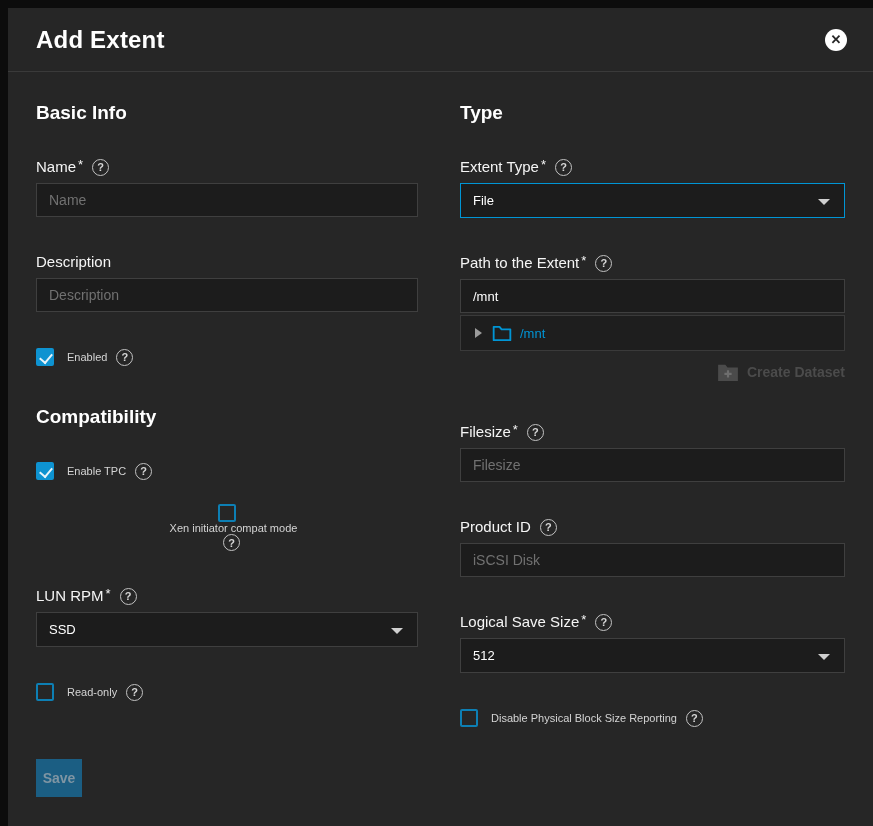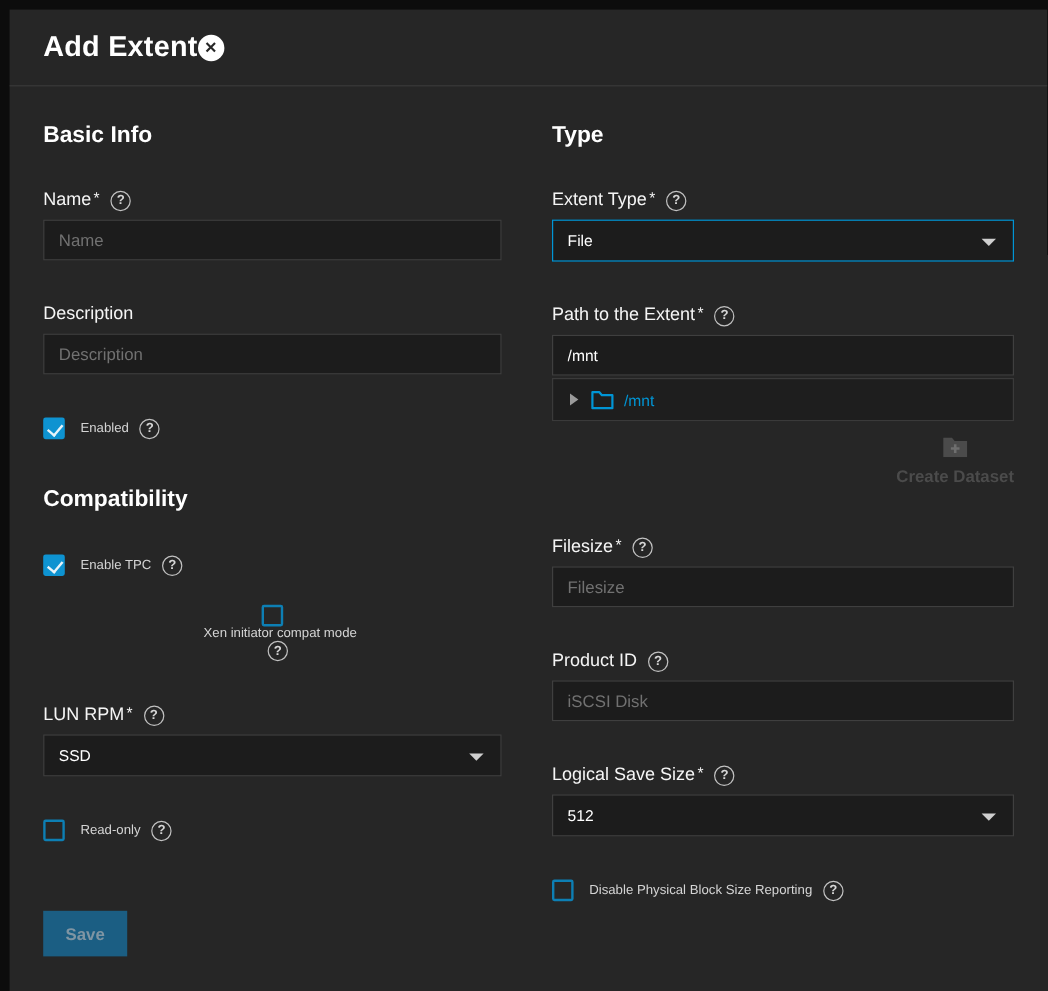--- a/index.html
+++ b/index.html
@@ -1,21 +1,21 @@
 <!DOCTYPE html>
 <html><head>
 <meta charset="utf-8">
 <style>
   * { margin:0; padding:0; box-sizing:border-box; }
   html,body { width:873px; height:826px; background:#0c0c0c; font-family:"Liberation Sans", sans-serif; }
   .stage { position:relative; width:873px; height:826px; background:#0c0c0c; overflow:hidden; }
   .dialog { position:absolute; top:8px; left:8px; right:0; bottom:0; background:#262626; color:#fff; }
 
   
-  .dlg-header { display:flex; align-items:center; 
+  .dlg-header { display:flex; align-items:center; justify-content:space-between;
     padding:18px 26px 18px 28px; border-bottom:1px solid #3a3a3a; height:64px; }
   .dlg-title { font-size:24px; font-weight:700; letter-spacing:0.2px; color:#fff; }
   .close-btn { width:22px; height:22px; border-radius:50%; background:#fff; border:none;
     color:#262626; font-size:13px; font-weight:700; line-height:22px; text-align:center;
     cursor:pointer; display:flex; align-items:center; justify-content:center; }
 
   
   .content { display:grid; grid-template-columns:382px 385px; column-gap:42px; padding:32px 28px 0 28px; }
 
   h3.section { font-size:19px; font-weight:700; color:#fff; line-height:18px; }
@@ -50,24 +50,24 @@
 
   
   .tree-row { margin-top:2px; height:36px; background:#1e1e1e; border:1px solid #3a3a3a;
     display:flex; align-items:center; padding:0 10px; cursor:pointer; }
   .tree-caret { width:0; height:0; border-top:5px solid transparent; border-bottom:5px solid transparent;
     border-left:7px solid #9b9b9b; margin:0 10px 0 4px; cursor:pointer; }
   .tree-label { color:#0095d5; font-size:13px; margin-left:8px; }
 
   .create-ds-row { display:flex; justify-content:flex-end; margin-top:12px; }
   .create-ds { display:flex; align-items:center; gap:8px; background:transparent; border:none;
-    color:#4b4b4b; font-weight:700; font-size:14px; font-family:"Liberation Sans",sans-serif; cursor:default;flex-direction:column; }
+    color:#4b4b4b; font-weight:700; font-size:14px; font-family:"Liberation Sans",sans-serif; cursor:default; }
 
   .footer { position:absolute; left:28px; top:751px; }
-  .save-btn { width:70px; height:38px; background:#1b5e83; border:none; color:#7f95a3;
+  .save-btn { width:46px; height:38px; background:#1b5e83; border:none; color:#7f95a3;
     font-weight:700; font-size:14px; font-family:"Liberation Sans",sans-serif; cursor:pointer; }
 </style>
 </head>
 <body>
 
 <div class="stage">
   <div class="dialog">
 
     <div class="dlg-header">
       <div class="dlg-title">Add Extent</div>

